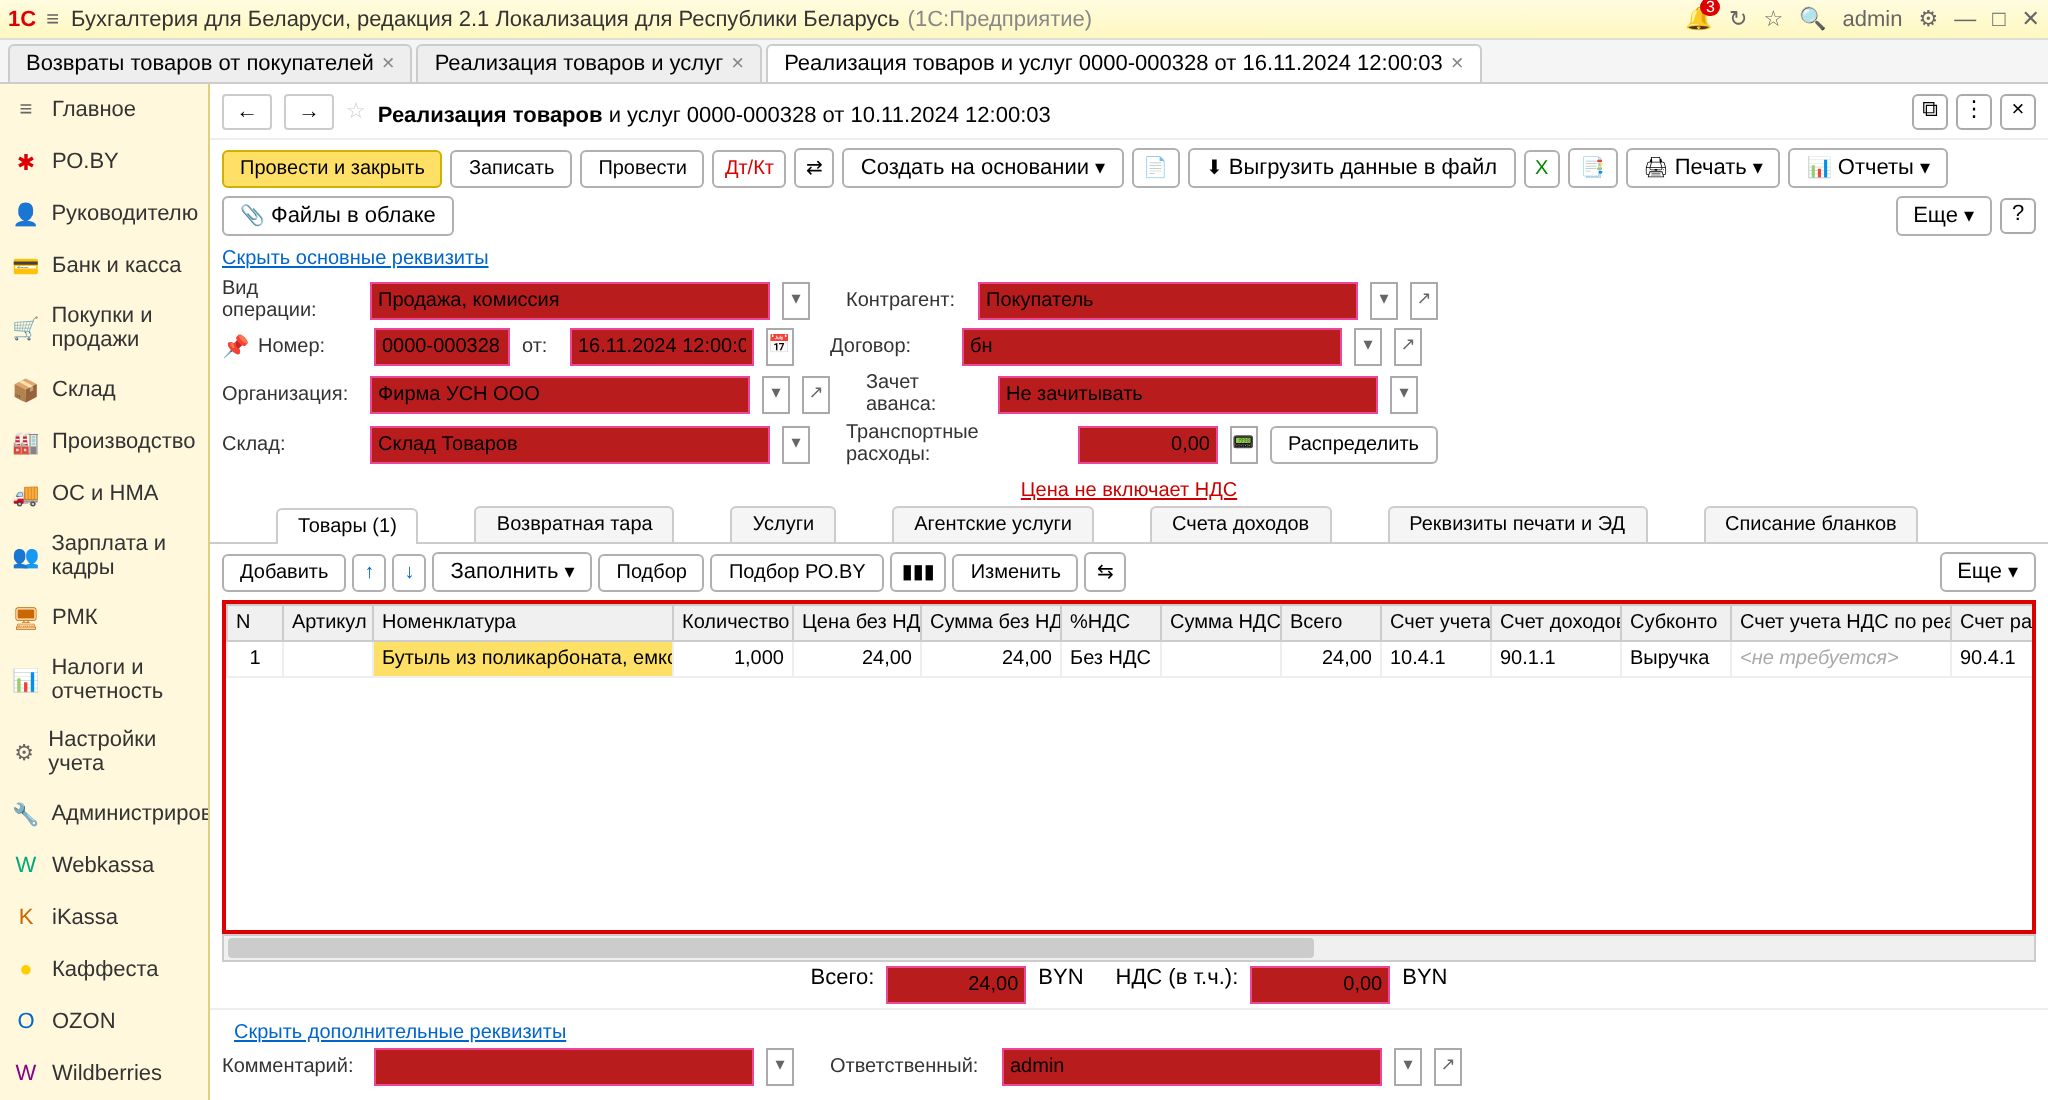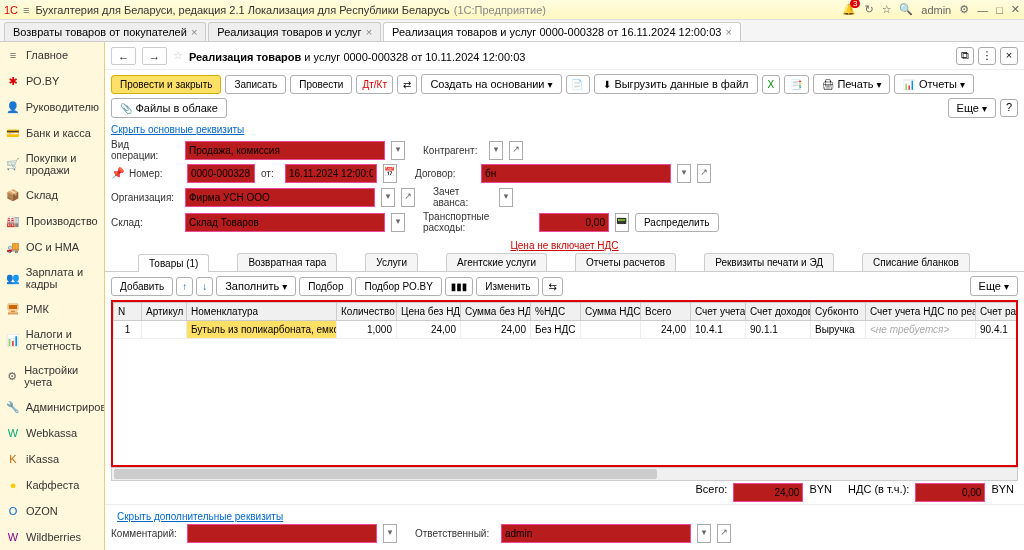--- a/index.html
+++ b/index.html
@@ -1,18 +1,18 @@
 <!DOCTYPE html>
 <html><head>
 <meta charset="utf-8">
 <style>
 *{box-sizing:border-box;margin:0;padding:0;font-family:Arial,sans-serif;font-size:11px;}
 body{background:#fff;width:1024px;height:550px;overflow:hidden;position:relative;}
 .titlebar{height:20px;background:linear-gradient(#fffce0,#fff8c0);display:flex;align-items:center;padding:0 4px;border-bottom:1px solid #ddd;}
-.titlebar .logo{color:#d00;font-weight:normal;margin-right:5px;}
+.titlebar .logo{color:#d00;font-weight:bold;margin-right:5px;}
 .titlebar .burger{margin-right:6px;cursor:pointer;color:#666;}
 .titlebar .title{flex:1;color:#333;white-space:nowrap;overflow:hidden;}
 .titlebar .subtitle{color:#888;margin-left:4px;}
 .titlebar .controls{display:flex;gap:8px;align-items:center;}
 .titlebar .ico{cursor:pointer;color:#666;position:relative;}
 .badge{position:absolute;top:-4px;right:-4px;background:#d00;color:#fff;border-radius:6px;font-size:8px;padding:0 3px;line-height:9px;}
 .tabsbar{height:22px;background:#f5f5f5;border-bottom:1px solid #ccc;display:flex;align-items:end;padding-left:4px;}
 .tab{padding:3px 8px;border:1px solid #ccc;border-bottom:none;margin-right:2px;background:#eee;border-radius:3px 3px 0 0;display:flex;align-items:center;gap:4px;cursor:pointer;font-size:10px;}
 .tab.active{background:#fff;}
 .tab .x{color:#888;cursor:pointer;}
@@ -43,21 +43,21 @@
 .sub-toolbar{padding:4px 6px;display:flex;gap:3px;align-items:center;}
 .table-wrap{flex:1;margin:0 6px;border:2px solid #d00;overflow:auto;background:#fff;position:relative;}
 table.grid{width:100%;border-collapse:collapse;table-layout:fixed;}
 table.grid th{background:#f0f0f0;border:1px solid #ccc;padding:3px 4px;font-weight:normal;font-size:10px;text-align:left;white-space:nowrap;overflow:hidden;}
 table.grid td{border:1px solid #eee;padding:3px 4px;font-size:10px;white-space:nowrap;overflow:hidden;}
 td.num,th.num{text-align:right;}
 td.ctr{text-align:center;}
 .hl{background:#ffe066;}
 .gray{color:#aaa;font-style:italic;}
 .footer{padding:4px 6px;border-top:1px solid #eee;}
-.totals{text-align:right;padding:2px 10px;font-size:10px;display:flex;justify-content:flex-end;gap:6px;}
+.totals{text-align:right;padding:2px 10px;font-size:10px;display:flex;justify-content:center;gap:6px;}
 .scroll-h{height:14px;background:#f0f0f0;margin:0 6px;border:1px solid #ccc;position:relative;}
 .scroll-h::before{content:"";position:absolute;left:2px;width:60%;top:1px;bottom:1px;background:#ccc;border-radius:2px;}
 .right-icons{margin-left:auto;display:flex;gap:4px;}
 .q-btn{border:1px solid #aaa;width:18px;height:18px;text-align:center;line-height:15px;border-radius:3px;cursor:pointer;background:#fff;}
 .spacer{flex:1;}
 </style>
 </head>
 <body>
 
 <div class="titlebar">
@@ -203,20 +203,21 @@
     </div>
 
     <a class="link">Скрыть основные реквизиты</a>
 
     <div class="form-area">
       <div class="form-row">
         <span class="lbl">Вид операции:</span>
         <input class="inp" style="width: 200px;" value="Продажа, комиссия">
           <span class="dd">▾</span>
         <span class="lbl" style="width:60px;margin-left:12px">Контрагент:</span>
+        <input class="inp" style="width: 190px;" value="Покупатель">
           <span class="dd">▾</span>
           <span class="dd">↗</span>
       </div>
       <div class="form-row">
         <span style="width:12px">📌</span>
         <span class="lbl" style="width:52px">Номер:</span>
         <input class="inp" style="width: 68px;" value="0000-000328">
         <span class="lbl" style="width:18px">от:</span>
         <input class="inp" style="width: 92px;" value="16.11.2024 12:00:03">
           <span class="dd">📅</span>
@@ -224,41 +225,42 @@
         <input class="inp" style="width: 190px;" value="бн">
           <span class="dd">▾</span>
           <span class="dd">↗</span>
       </div>
       <div class="form-row">
         <span class="lbl">Организация:</span>
         <input class="inp" style="width: 190px;" value="Фирма УСН ООО">
           <span class="dd">▾</span>
           <span class="dd">↗</span>
         <span class="lbl" style="width:60px;margin-left:12px">Зачет аванса:</span>
+        <input class="inp" style="width: 190px;" value="Не зачитывать">
           <span class="dd">▾</span>
       </div>
       <div class="form-row">
         <span class="lbl">Склад:</span>
         <input class="inp" style="width: 200px;" value="Склад Товаров">
           <span class="dd">▾</span>
         <span class="lbl" style="width:110px;margin-left:12px">Транспортные расходы:</span>
         <input class="inp num" style="width: 70px; text-align: right;" value="0,00">
           <span class="dd">📟</span>
         <span class="btn">Распределить</span>
       </div>
     </div>
 
     <div class="mid-link"><a class="link" style="color:#c00">Цена не включает НДС</a></div>
 
     <div class="doc-tabs" id="doctabs">
         <span class="doc-tab active">Товары (1)</span>
         <span class="doc-tab">Возвратная тара</span>
         <span class="doc-tab">Услуги</span>
         <span class="doc-tab">Агентские услуги</span>
-        <span class="doc-tab">Отчеты расчетов</span>
+        <span class="doc-tab">Счета доходов</span>
         <span class="doc-tab">Реквизиты печати и ЭД</span>
         <span class="doc-tab">Списание бланков</span>
       </div>
 
     <div class="sub-toolbar">
       <span class="btn">Добавить</span>
       <span class="btn icon-only" style="color:#06c">↑</span>
       <span class="btn icon-only" style="color:#06c">↓</span>
       <span class="btn"><span>Заполнить</span> ▾</span>
       <span class="btn">Подбор</span>

